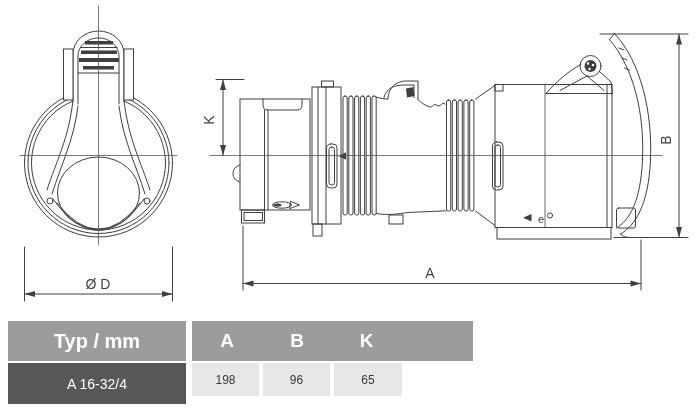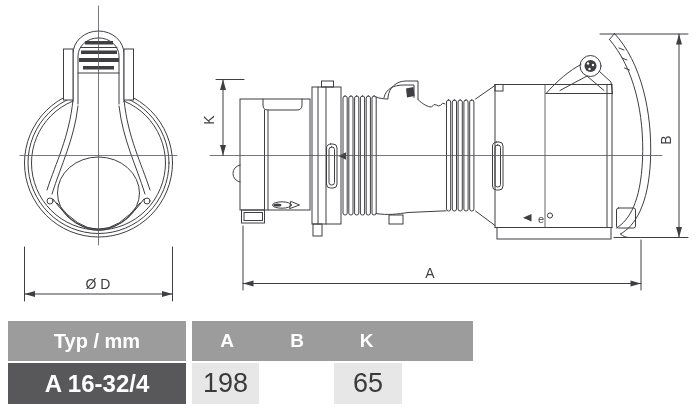--- a/index.html
+++ b/index.html
@@ -12,22 +12,22 @@
   .spec-table{position:absolute;left:8px;top:321px;width:465px;height:83px;}
   .spec-table .cell{position:absolute;display:flex;align-items:center;justify-content:center;}
   .th-type{left:0;top:0;width:178px;height:40px;background:#9c9c9c;
            color:#fff;font-size:20px;font-weight:bold;}
   .th-vals{position:absolute;left:184px;top:0;width:281px;height:40px;background:#9c9c9c;
            display:flex;align-items:stretch;}
   .th-vals span{display:flex;align-items:center;justify-content:center;
                 color:#fff;font-size:19px;font-weight:bold;}
   .th-vals .c0{width:70px}.th-vals .c1{width:70px}.th-vals .c2{width:72px}.th-vals .c3{width:69px}
   .td-type{left:0;top:42px;width:178px;height:41px;background:#58585a;
-           color:#fff;font-size:24px;font-weight:bold;}
-  .td-val{top:42px;height:41px;background:#e7e7e7;color:#3a3a3b;font-size:27px;}
+           color:#fff;font-size:14px;font-weight:normal;}
+  .td-val{top:42px;height:33px;background:#e7e7e7;color:#3a3a3b;font-size:12px;}
   .v0{left:184px;width:67px}.v1{left:255px;width:67px}.v2{left:326px;width:68px}.v3{left:398px;width:67px}
 </style>
 </head>
 <body>
 
 <div class="stage">
 
   <svg class="drawing" width="700" height="318" viewBox="0 0 700 318">
     <g stroke="#3f3f42" stroke-width="1" fill="none" stroke-linecap="round">
 
@@ -204,16 +204,17 @@
 
   <div class="spec-table">
     <div class="cell th-type">Typ / mm</div>
     <div class="th-vals">
       <span class="c0">A</span>
       <span class="c1">B</span>
       <span class="c3">K</span>
     </div>
     <div class="cell td-type">A 16-32/4</div>
     <div class="cell td-val v0">198</div>
+    <div class="cell td-val v1">96</div>
     <div class="cell td-val v2">65</div>
   </div>
 
 </div>
 
 </body></html>

